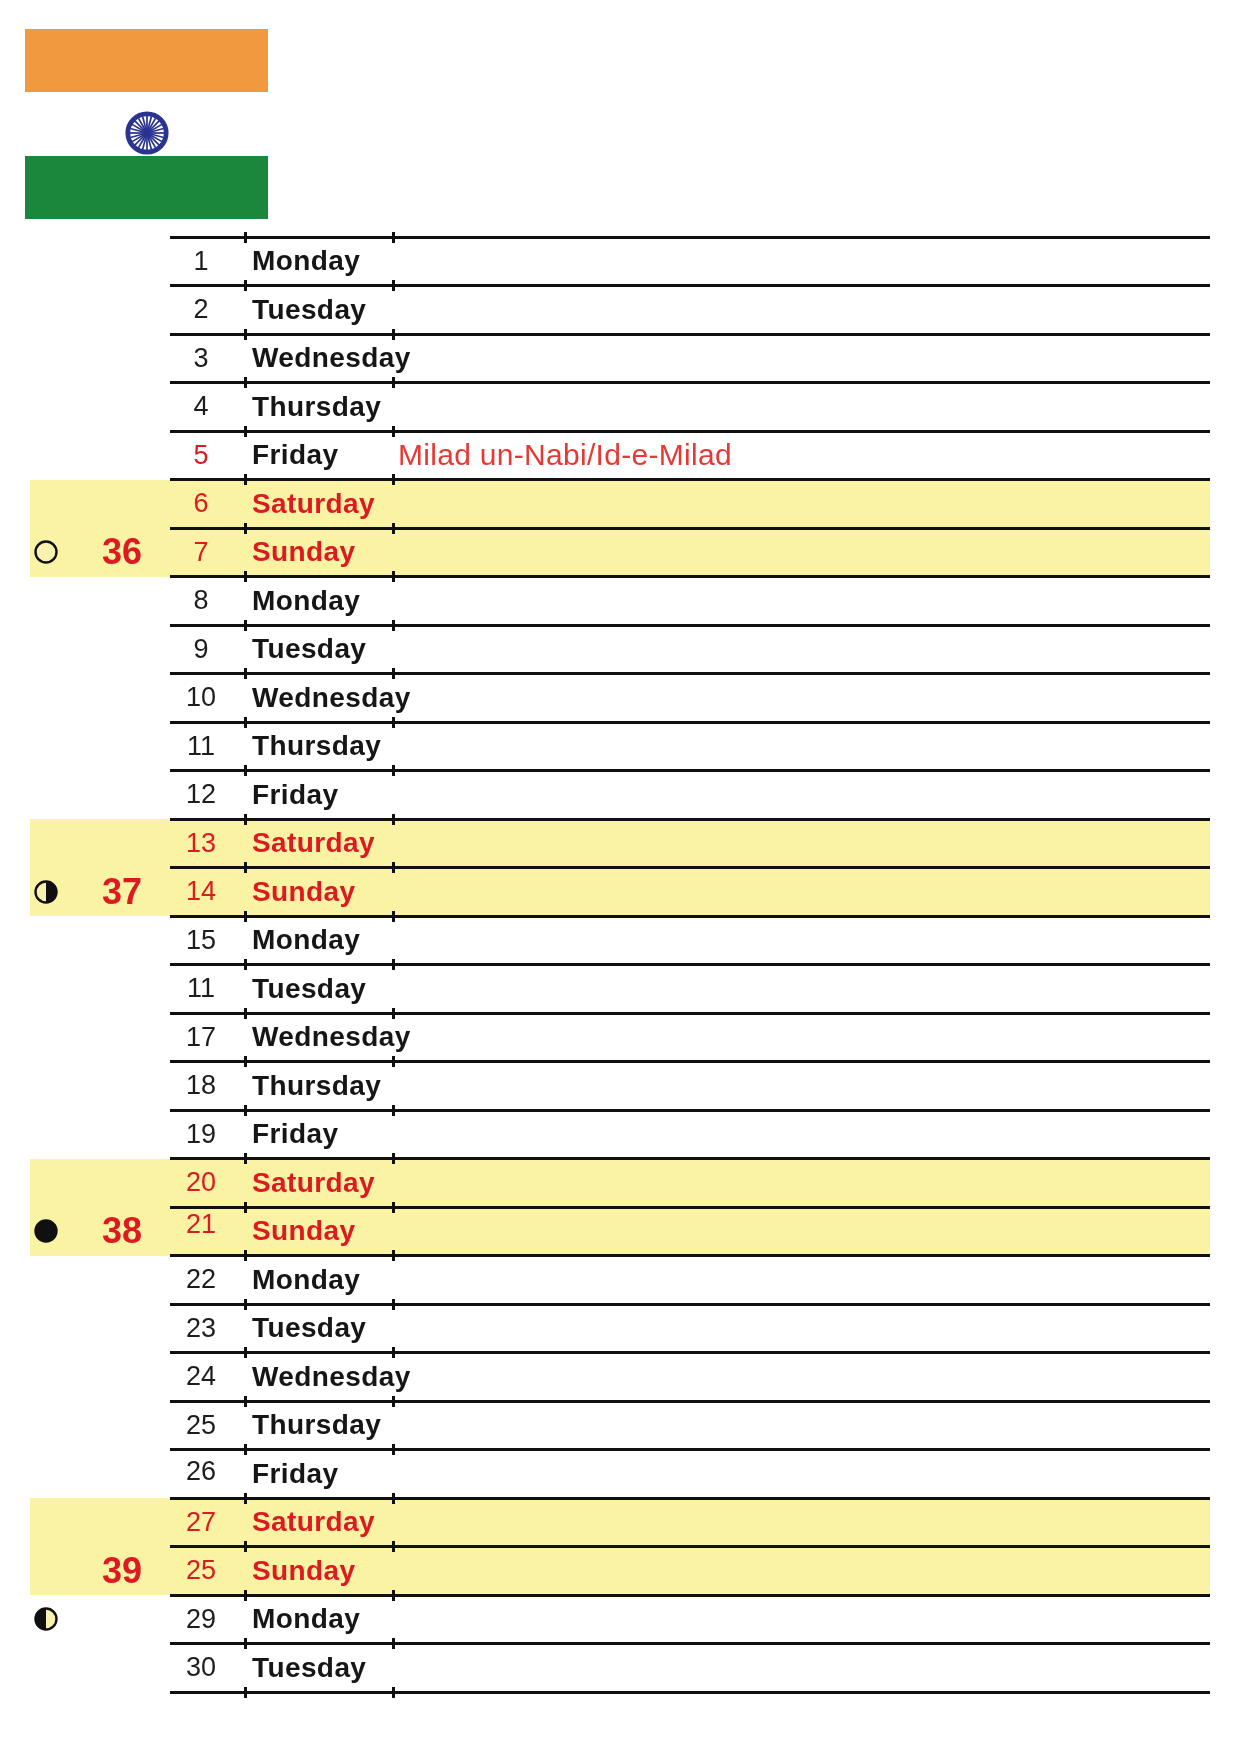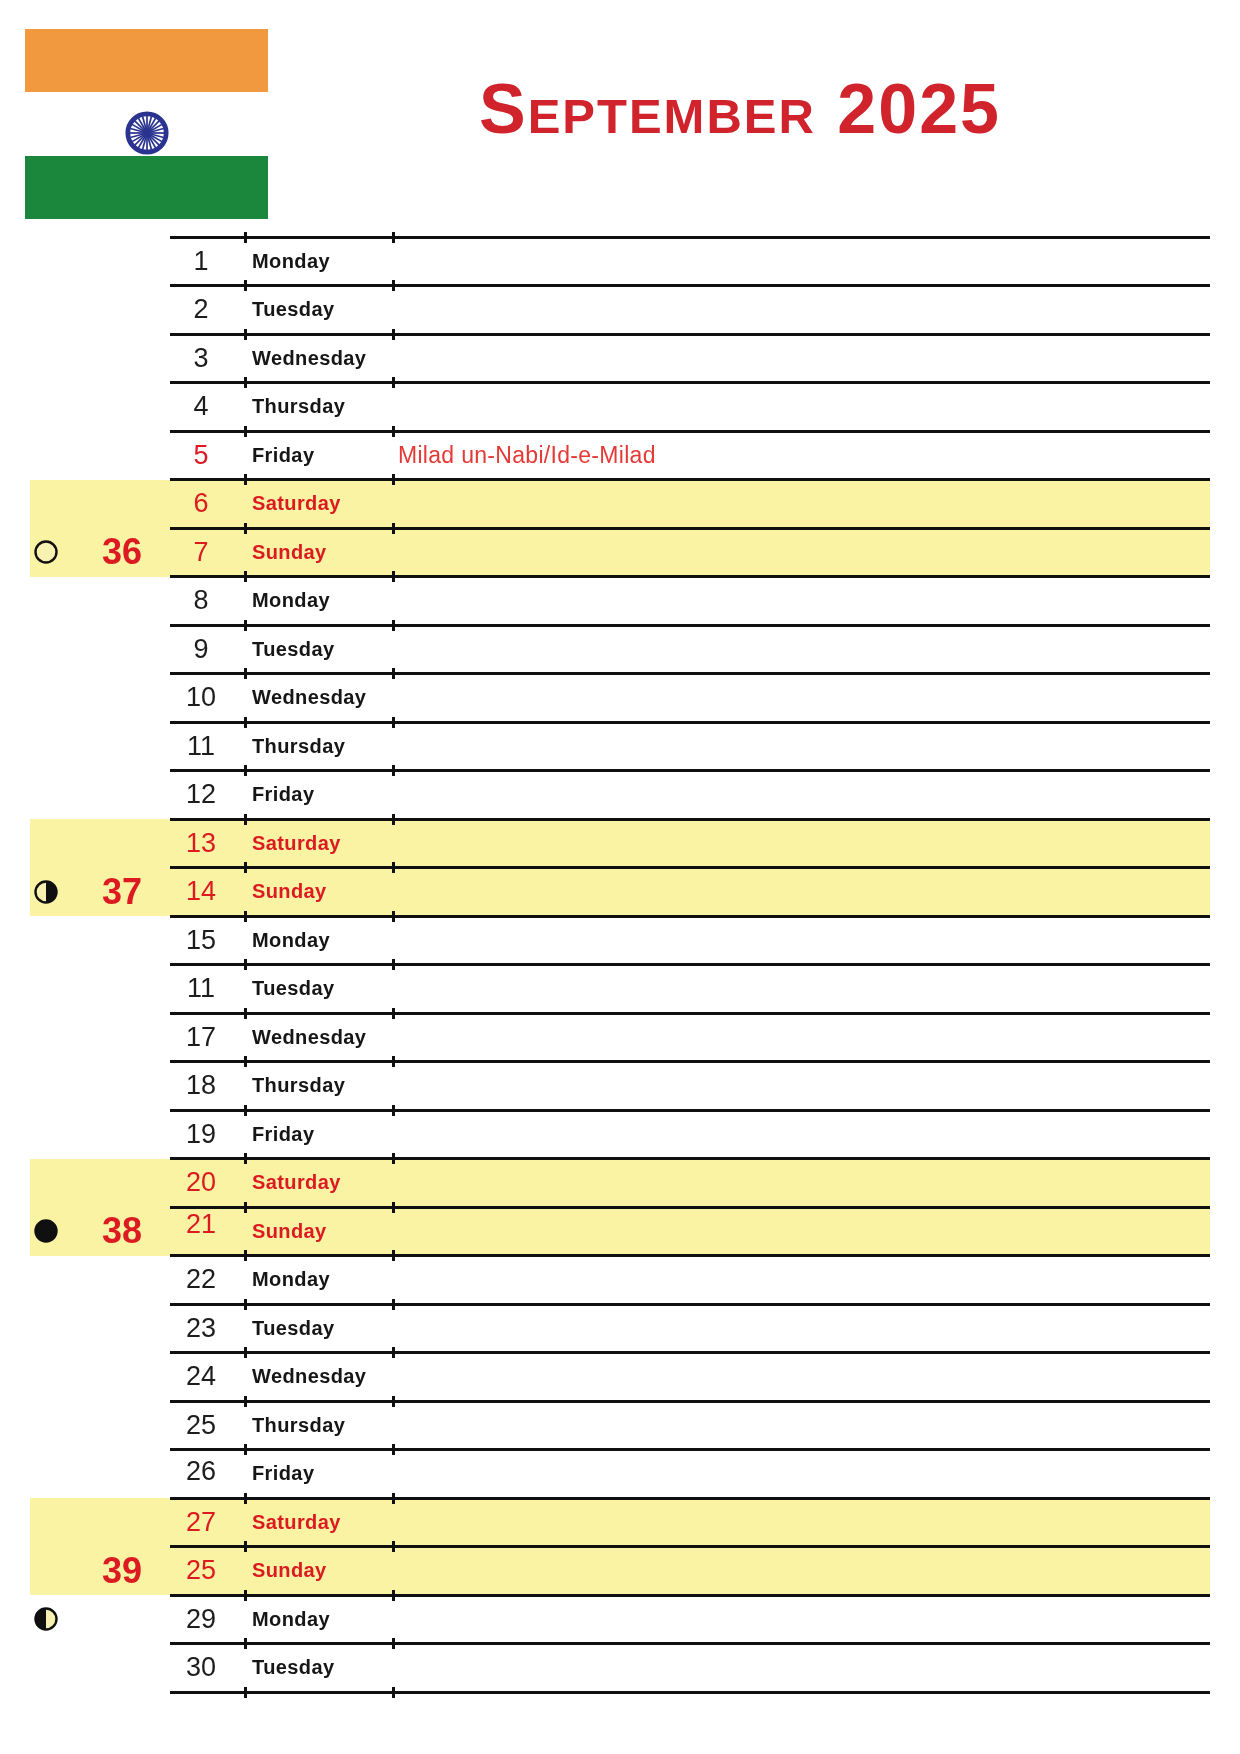--- a/index.html
+++ b/index.html
@@ -19,23 +19,23 @@
     font-size:70px;font-weight:800;font-variant-caps:small-caps;
     letter-spacing:2px;line-height:1.0;
   }
   
   .band-weekend{position:absolute;left:30px;width:1180px;z-index:1;}
   .hline{position:absolute;left:170px;width:1040px;height:3px;z-index:3;}
   .hline .tick{position:absolute;top:-4px;width:3px;height:11px;background:inherit;}
   .daynum{position:absolute;left:170px;width:62px;z-index:2;
     font-size:27px;font-weight:400;color:#1d1d1d;text-align:center;
     display:flex;align-items:center;justify-content:center;}
-  .dayname{position:absolute;left:252px;z-index:2;font-size:20px;font-weight:700;
+  .dayname{position:absolute;left:252px;z-index:2;font-size:28px;font-weight:700;
     color:#161616;letter-spacing:.4px;display:flex;align-items:center;}
-  .holiday{position:absolute;left:398px;z-index:2;font-size:23px;font-weight:400;
+  .holiday{position:absolute;left:398px;z-index:2;font-size:30px;font-weight:400;
     display:flex;align-items:center;letter-spacing:.3px;}
   .weeknum{position:absolute;left:86px;width:72px;z-index:2;font-size:36px;font-weight:700;
     text-align:center;display:flex;align-items:center;justify-content:center;}
   .moon{position:absolute;left:33px;width:26px;height:26px;z-index:2;}
   
   #footer{position:absolute;left:0;top:1698px;width:1240px;height:46px;
     display:flex;align-items:center;justify-content:center;gap:34px;}
   #brand{display:flex;align-items:center;gap:6px;}
   #brand-label{font-size:21px;font-weight:800;color:#1b1b1b;letter-spacing:.5px;}
   #site-link{font-family:"Liberation Serif","DejaVu Serif",serif;font-size:26px;
@@ -77,21 +77,20 @@
             <line x1="24" y1="24" x2="28.658742811845364" y2="6.61333512679677"></line>
             <line x1="24" y1="24" x2="33" y2="8.411542731880106"></line>
             <line x1="24" y1="24" x2="36.72792206135785" y2="11.272077938642141"></line>
             <line x1="24" y1="24" x2="39.58845726811989" y2="14.999999999999993"></line>
             <line x1="24" y1="24" x2="41.38666487320323" y2="19.34125718815461"></line>
           </g>
       </g>
     </svg>
   </div>
 
-  <div id="title" style="color: rgb(208, 35, 43);">September 2025</div>
 
   <div id="calendar">
       <div class="band-weekend" style="top: 479.5px; height: 97px; background: rgb(250, 243, 163);"></div>
       <div class="band-weekend" style="top: 819px; height: 97px; background: rgb(250, 243, 163);"></div>
       <div class="band-weekend" style="top: 1158.5px; height: 97px; background: rgb(250, 243, 163);"></div>
       <div class="band-weekend" style="top: 1498px; height: 97px; background: rgb(250, 243, 163);"></div>
       <div class="daynum" style="top: 237px; height: 48.5px;">1</div>
       <div class="dayname" style="top: 237px; height: 48.5px;">Monday</div>
       <div class="daynum" style="top: 285.5px; height: 48.5px;">2</div>
       <div class="dayname" style="top: 285.5px; height: 48.5px;">Tuesday</div>

